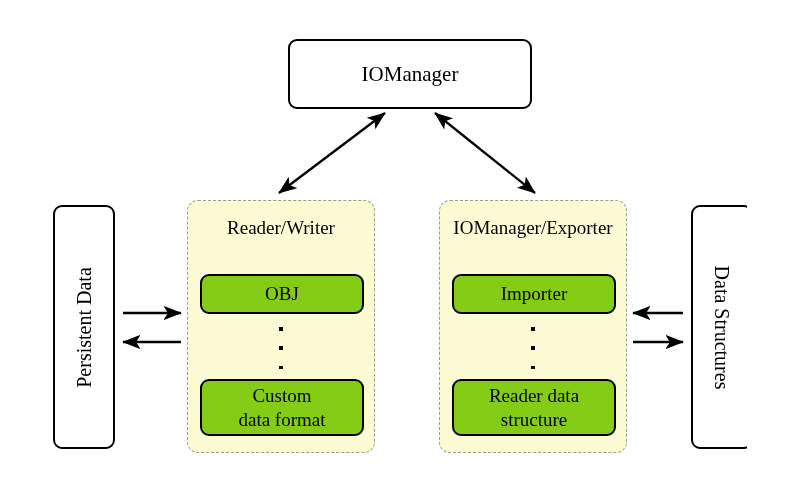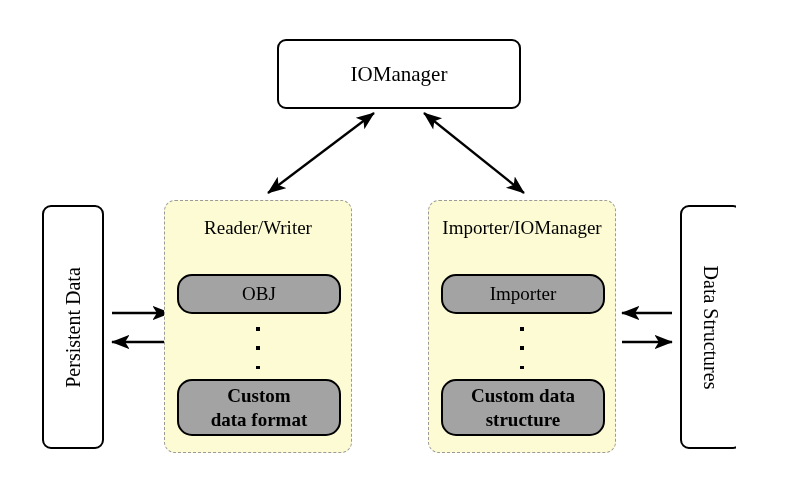--- a/index.html
+++ b/index.html
@@ -10,20 +10,21 @@
   body {
     font-family: "Liberation Serif", "DejaVu Serif", serif;
     color: #000000;
   }
   #canvas {
     position: relative;
     width: 736px;
     height: 489px;
     background: #ffffff;
     overflow: hidden;
+    margin-left: 11px;
   }
 
   
   .node {
     position: absolute;
     box-sizing: border-box;
     border: 2.4px solid #000000;
     border-radius: 9px;
     background: #ffffff;
     display: flex;
@@ -68,21 +69,21 @@
 
   
   .group {
     position: absolute;
     box-sizing: border-box;
     border: 1.6px dashed #9a9a9a;
     border-radius: 11px;
     background: #fcfbd4;
   }
   #group-readerwriter {
-    left: 164px;
+    left: 176px;
     top: 200px;
     width: 188px;
     height: 253px;
     padding-left: 40px;
   }
   #group-importerexporter {
     left: 428px;
     top: 200px;
     width: 188px;
     height: 253px;
@@ -95,41 +96,40 @@
     text-align: center;
     font-size: 19px;
     white-space: nowrap;
   }
 
   
   .inner-node {
     position: absolute;
     box-sizing: border-box;
     border: 2.4px solid #000000;
-    border-radius: 15px;
-    background: #a3a3a3;
+    border-radius: 9px;
+    background: #84cc16;
     display: flex;
     align-items: center;
     justify-content: center;
     text-align: center;
     font-size: 19px;
     line-height: 1.22;
   }
   .inner-top {
     left: 12px;
     top: 73px;
     width: 164px;
     height: 40px;
   }
   .inner-bottom {
     left: 12px;
     top: 178px;
     width: 164px;
     height: 57px;
-    font-weight: bold;
   }
 
   
   .vdots {
     position: absolute;
     left: 0;
     right: 0;
     top: 126px;
     height: 42px;
     display: flex;
@@ -209,33 +209,33 @@
 
     <div class="inner-node inner-bottom">
       <span>
         <span>Custom</span><br>
         <span>data format</span>
       </span>
     </div>
   </div>
 
   <div class="group" id="group-importerexporter">
-    <div class="group-title">Importer/IOManager</div>
+    <div class="group-title">IOManager/Exporter</div>
 
     <div class="inner-node inner-top">
       <span>Importer</span>
     </div>
 
     <div class="vdots">
       <i></i>
       <i></i>
       <i></i>
     </div>
 
     <div class="inner-node inner-bottom">
       <span>
-        <span>Custom data</span><br>
+        <span>Reader data</span><br>
         <span>structure</span>
       </span>
     </div>
   </div>
 
 </div>
 
 </body></html>

